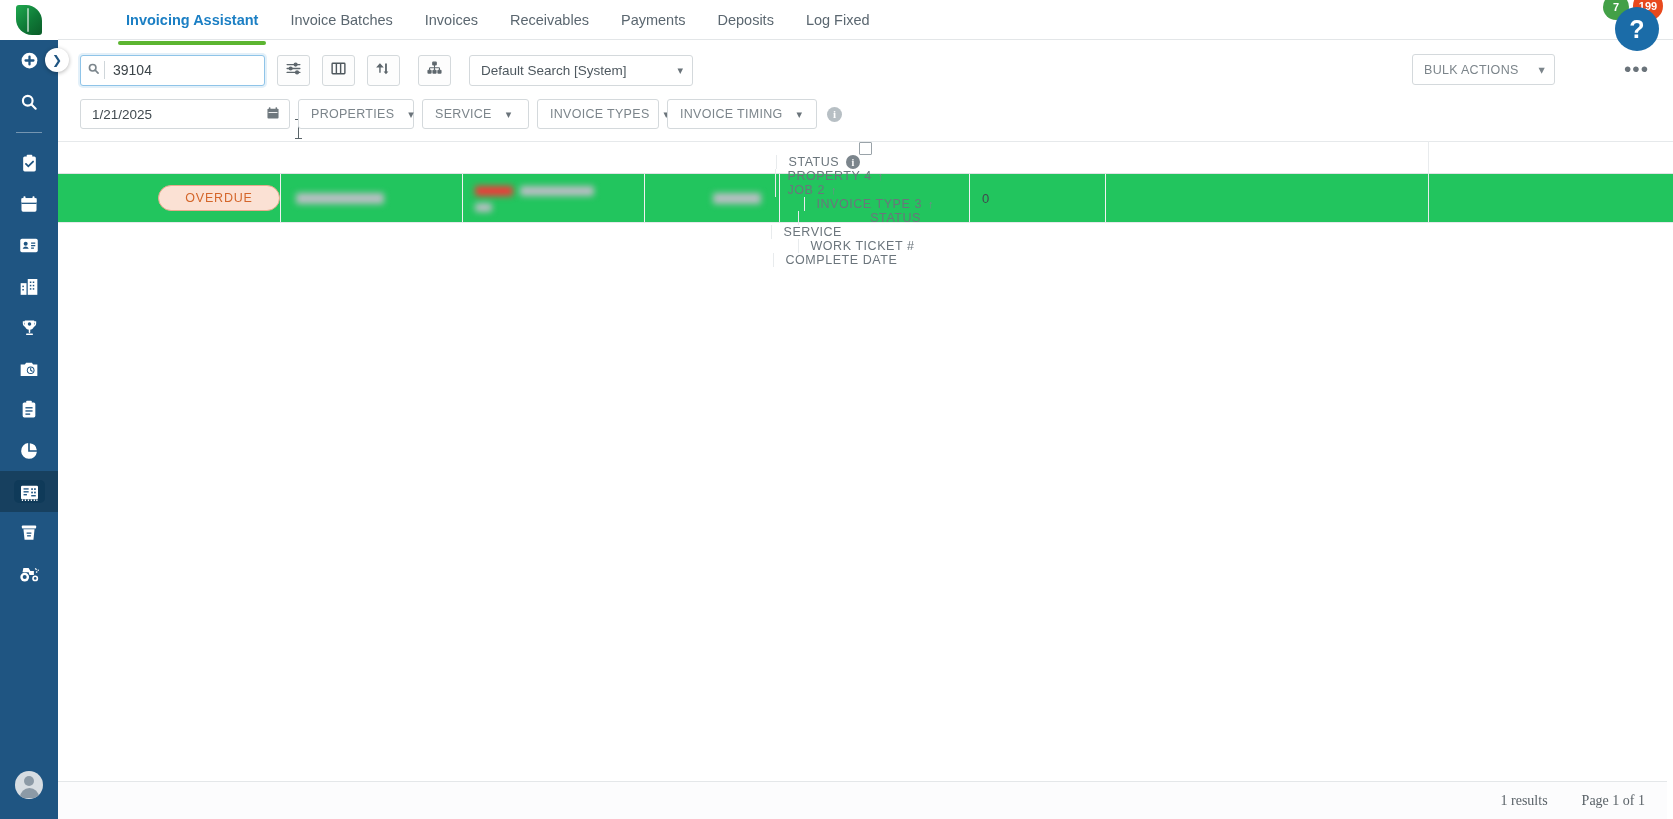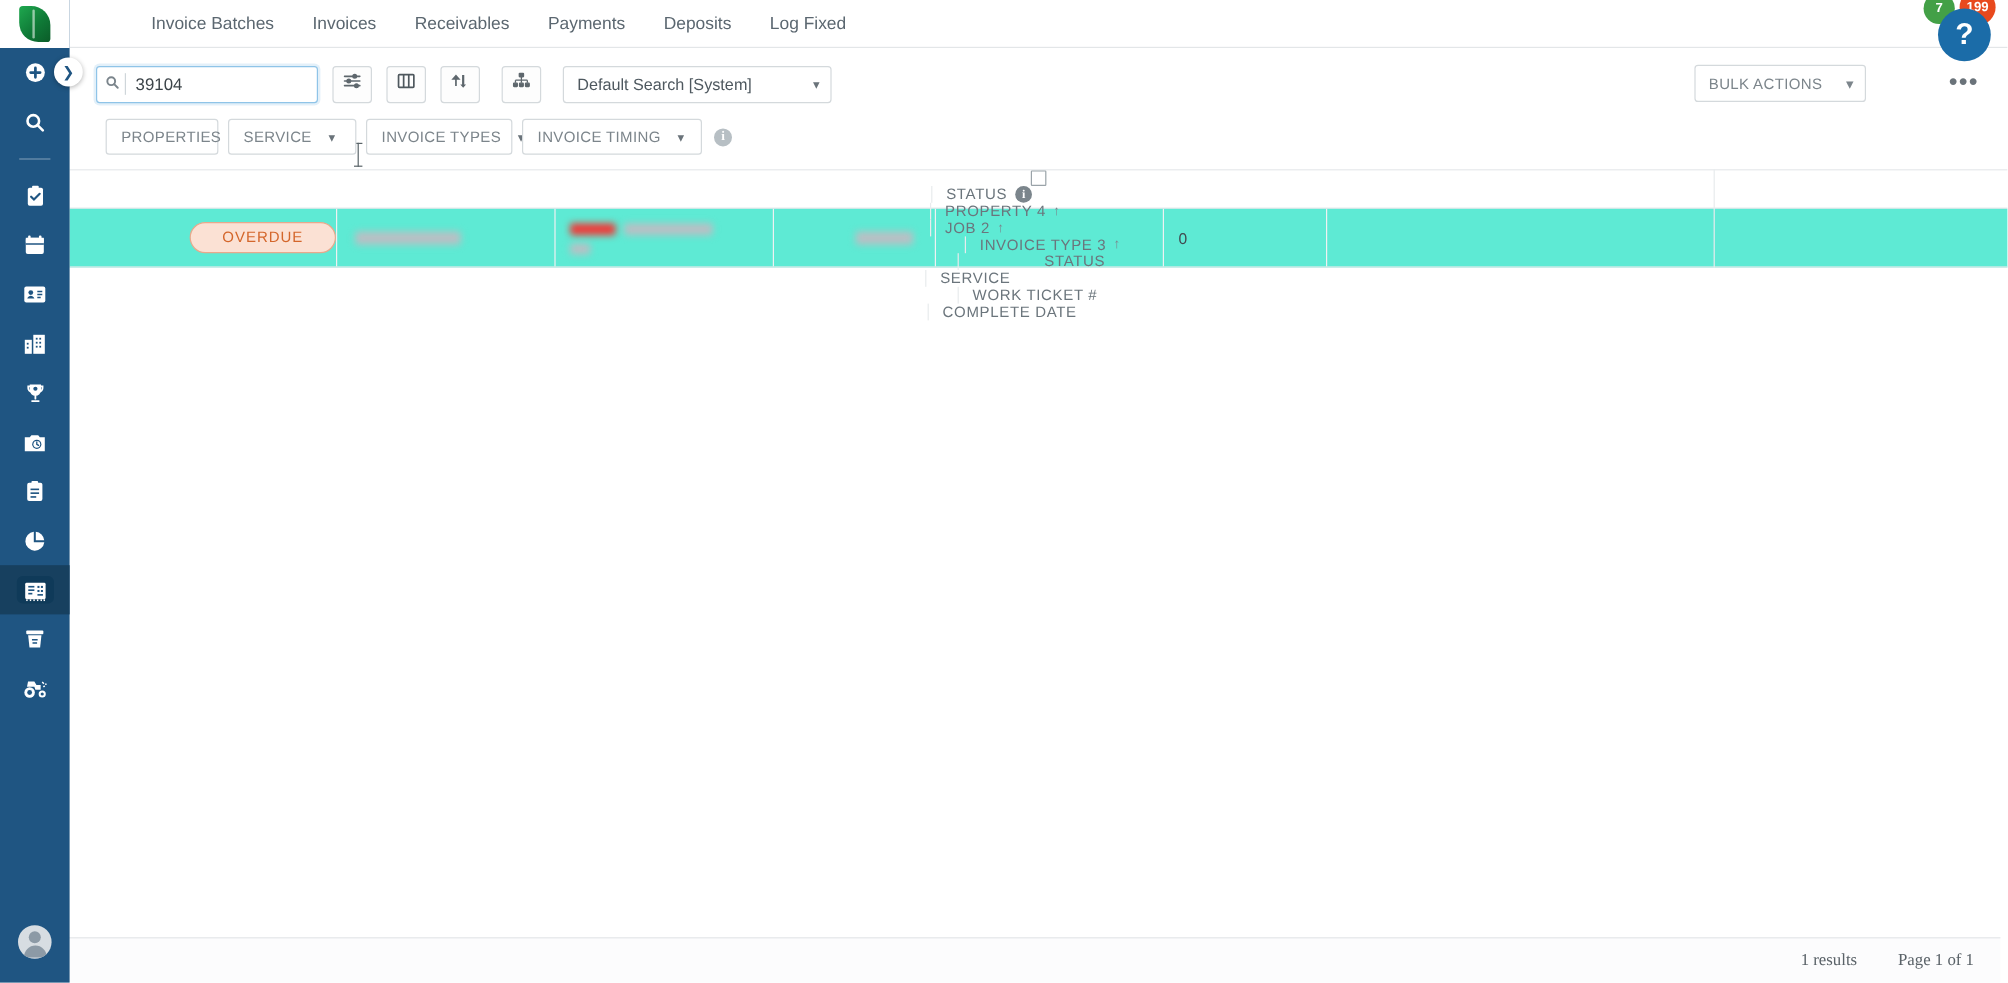--- a/index.html
+++ b/index.html
@@ -339,21 +339,21 @@
     font-size: 10px; font-weight: bold;
     font-family: "Liberation Serif", serif;
     display: flex; align-items: center; justify-content: center;
   }
 
   #trow {
     display: flex;
     min-height: 48px;
     align-items: center;
     border-bottom: 1px solid #e6e9eb;
-    background: #5eead4;
+    background: #22c55e;
   }
   .td {
     font-size: 13px;
     color: #41494f;
     padding-left: 12px;
     display: flex; align-items: center;
     min-height: 48px;
     border-left: 1px solid #eff1f2;
   }
   .td:first-child { border-left: none; }
@@ -584,20 +584,23 @@
     <div class="body"></div>
   </div>
 </div>
 
 <div id="collapse-toggle">
   <span>❯</span>
 </div>
 
 <div id="topnav">
   <div id="tabs">
+    <div class="tab active">
+        <span>Invoicing Assistant</span>
+      </div>
     <div class="tab">
         <span>Invoice Batches</span>
       </div>
     <div class="tab">
         <span>Invoices</span>
       </div>
     <div class="tab">
         <span>Receivables</span>
       </div>
     <div class="tab">
@@ -681,22 +684,33 @@
 
 <div id="bulk-actions">
   <span>BULK ACTIONS</span>
   <span class="chev">▾</span>
 </div>
 <div id="kebab">
   <span>•••</span>
 </div>
 
 <div id="filters">
-
-  <div class="filter-pill" style="width:94px">
+  <div id="date-field">
+    <span>1/21/2025</span>
+    <span>
+      <svg width="14" height="14" viewBox="0 0 24 24" fill="#6f787e">
+        <rect x="2.5" y="4.5" width="19" height="17" rx="1.6"></rect>
+        <rect x="5" y="2" width="2.6" height="4.6" rx="1"></rect>
+        <rect x="16.4" y="2" width="2.6" height="4.6" rx="1"></rect>
+        <rect x="4.4" y="10.5" width="15.2" height="1.5" fill="#fff"></rect>
+      </svg>
+    </span>
+  </div>
+
+  <div class="filter-pill" style="width:116px">
     <span>PROPERTIES</span>
     <span class="chev">▾</span>
   </div>
   <div class="filter-pill" style="width:107px">
     <span>SERVICE</span>
     <span class="chev">▾</span>
   </div>
   <div class="filter-pill" style="width:122px">
     <span>INVOICE TYPES</span>
     <span class="chev">▾</span>

